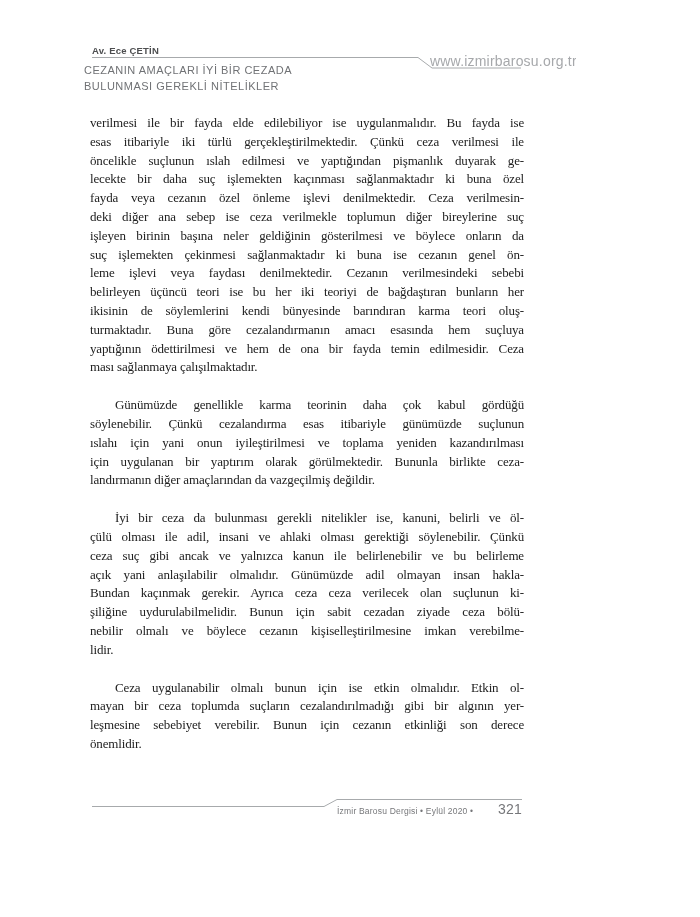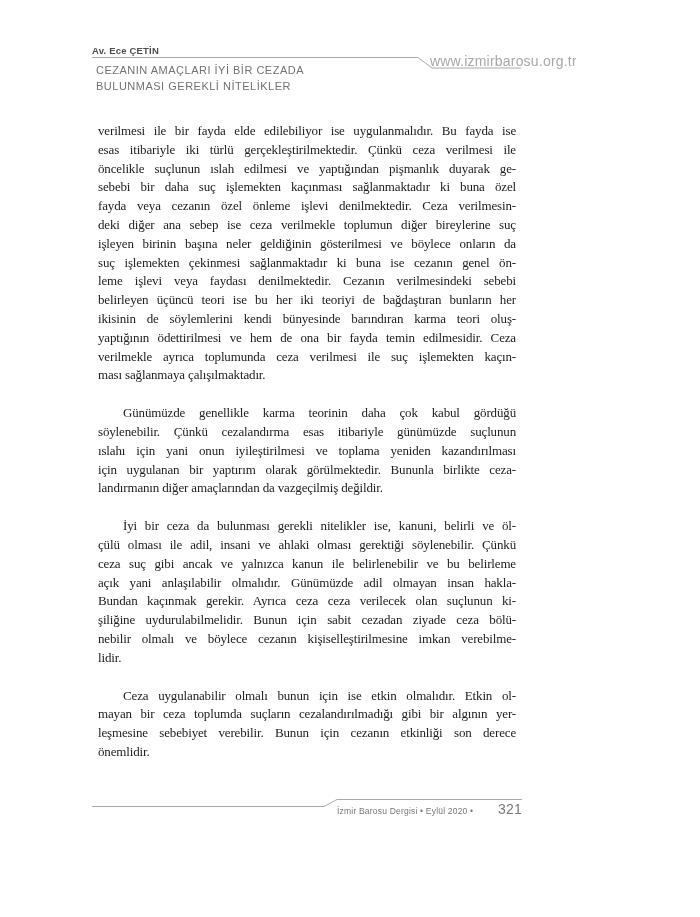--- a/index.html
+++ b/index.html
@@ -24,21 +24,21 @@
   .header-rule, .footer-rule {
     position: absolute;
     left: 0;
     width: 700px;
     pointer-events: none;
   }
   .header-rule { top: 50px; height: 25px; }
   .footer-rule { top: 790px; height: 30px; }
   .article-title {
     position: absolute;
-    left: 96px; top: 62px;
+    left: 84px; top: 62px;
     font-size: 11px;
     line-height: 16px;
     letter-spacing: 0.5px;
     color: #707275;
   }
   .site-url {
     position: absolute;
     left: 430px; top: 53px;
     width: 91px;
     text-align: center;
@@ -51,21 +51,21 @@
     position: absolute;
     left: 88px; top: 112px;
     width: 438px;
     font-family: "Liberation Serif", serif;
     font-size: 13px;
     line-height: 18.8px;
     letter-spacing: -0.15px;
     color: #212121;
     hyphens: none;
   }
-  .para { margin: 10px; }
+  .para { margin: 2px; }
   .para + .para { margin-top: 19px; }
   .line {
     text-align: justify;
     text-align-last: justify;
     white-space: normal;
   }
   .line.last { text-align-last: left; }
   .para.indent .line.first { padding-left: 25px; }
   
   .footer-text {
@@ -97,30 +97,30 @@
   <div class="article-title">
     <div>CEZANIN AMAÇLARI İYİ BİR CEZADA</div>
     <div>BULUNMASI GEREKLİ NİTELİKLER</div>
   </div>
 
   <div class="article-body" id="article-body">
       <div class="para">
         <div class="line first">verilmesi ile bir fayda elde edilebiliyor ise uygulanmalıdır. Bu fayda ise</div>
         <div class="line">esas itibariyle iki türlü gerçekleştirilmektedir. Çünkü ceza verilmesi ile</div>
         <div class="line">öncelikle suçlunun ıslah edilmesi ve yaptığından pişmanlık duyarak ge-</div>
-        <div class="line">sebebi bir daha suç işlemekten kaçınması sağlanmaktadır ki buna özel</div>
+        <div class="line">lecekte bir daha suç işlemekten kaçınması sağlanmaktadır ki buna özel</div>
         <div class="line">fayda veya cezanın özel önleme işlevi denilmektedir. Ceza verilmesin-</div>
         <div class="line">deki diğer ana sebep ise ceza verilmekle toplumun diğer bireylerine suç</div>
         <div class="line">işleyen birinin başına neler geldiğinin gösterilmesi ve böylece onların da</div>
         <div class="line">suç işlemekten çekinmesi sağlanmaktadır ki buna ise cezanın genel ön-</div>
         <div class="line">leme işlevi veya faydası denilmektedir. Cezanın verilmesindeki sebebi</div>
         <div class="line">belirleyen üçüncü teori ise bu her iki teoriyi de bağdaştıran bunların her</div>
         <div class="line">ikisinin de söylemlerini kendi bünyesinde barındıran karma teori oluş-</div>
+        <div class="line">turmaktadır. Buna göre cezalandırmanın amacı esasında hem suçluya</div>
         <div class="line">yaptığının ödettirilmesi ve hem de ona bir fayda temin edilmesidir. Ceza</div>
-        <div class="line">verilmekle ayrıca toplumunda ceza verilmesi ile suç işlemekten kaçın-</div>
         <div class="line last">ması sağlanmaya çalışılmaktadır.</div>
       </div>
       <div class="para indent">
         <div class="line first">Günümüzde genellikle karma teorinin daha çok kabul gördüğü</div>
         <div class="line">söylenebilir. Çünkü cezalandırma esas itibariyle günümüzde suçlunun</div>
         <div class="line">ıslahı için yani onun iyileştirilmesi ve toplama yeniden kazandırılması</div>
         <div class="line">için uygulanan bir yaptırım olarak görülmektedir. Bununla birlikte ceza-</div>
         <div class="line last">landırmanın diğer amaçlarından da vazgeçilmiş değildir.</div>
       </div>
       <div class="para indent">

